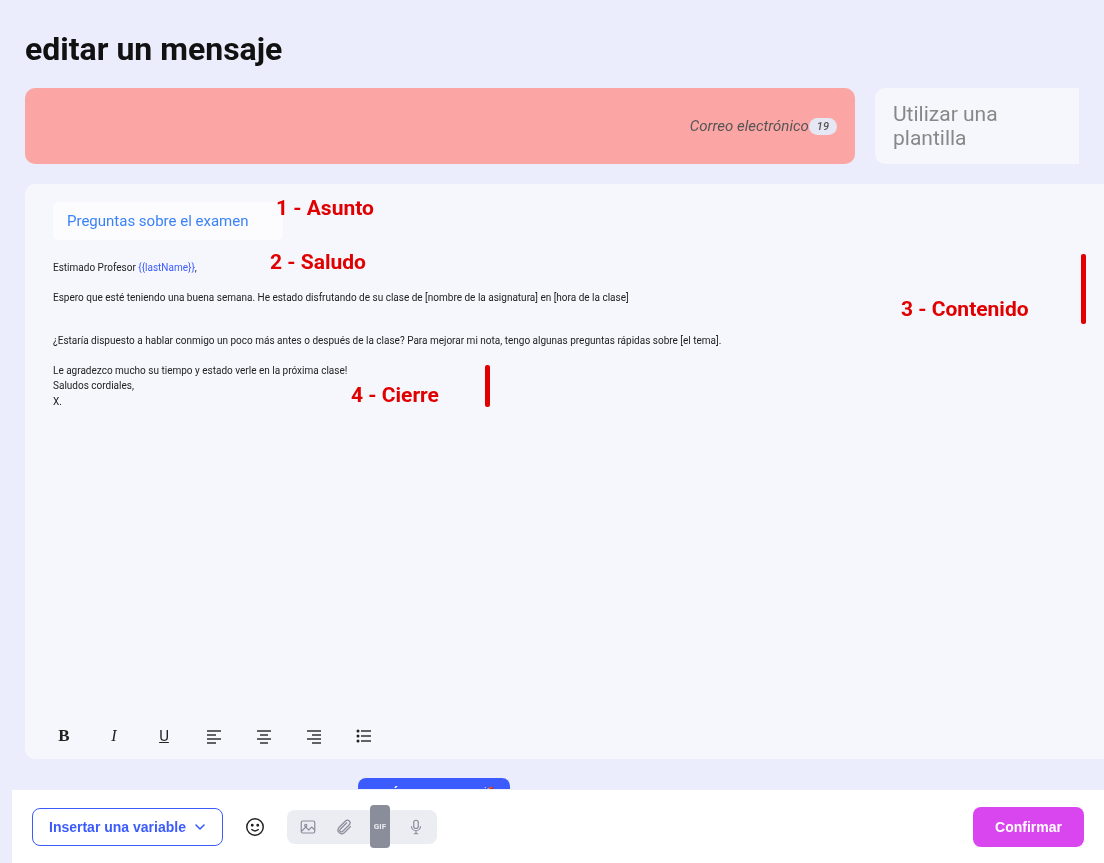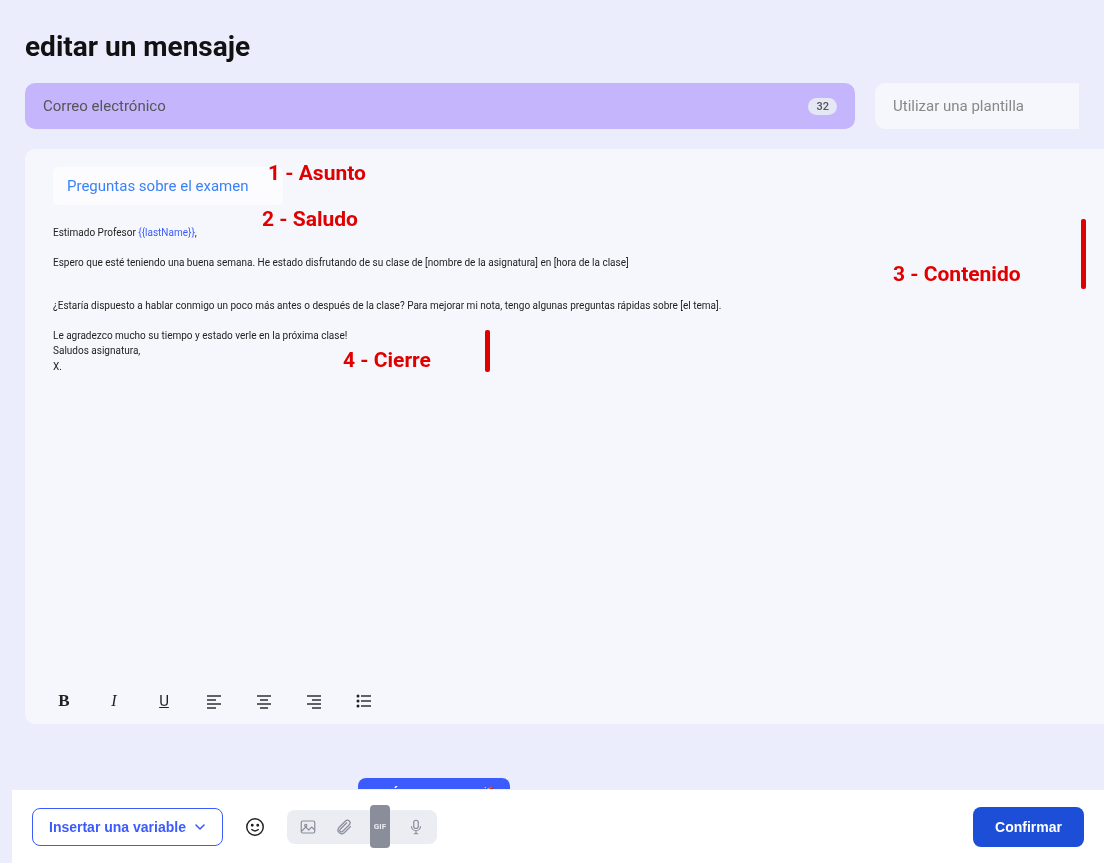--- a/index.html
+++ b/index.html
@@ -5,57 +5,58 @@
 * { box-sizing: border-box; margin: 0; padding: 0; }
 body {
   font-family: -apple-system, BlinkMacSystemFont, "Segoe UI", Roboto, Arial, sans-serif;
   background: #ebedfc;
   width: 1104px;
   height: 863px;
   overflow: hidden;
   position: relative;
 }
 .page-title {
-  font-size: 28px;
+  font-size: 32px;
   font-weight: 700;
   color: #111;
   padding: 30px 25px 20px 25px;
 }
 .top-row {
   display: flex;
   gap: 20px;
   padding: 0 25px 20px 0;
   margin-left: 25px;
 }
 .channel-box {
-  background: #c4b5fd;
+  background: #fca5a5;
   border-radius: 10px;
   padding: 14px 18px;
   display: flex;
   align-items: center;
-  justify-content: space-between;
+  justify-content: flex-end;
   width: 830px;
+  font-style: italic;
 }
 .channel-label {
   font-size: 15px;
   color: #555;
 }
 .count-badge {
   background: #e5e7f5;
   border-radius: 10px;
   font-size: 11px;
   color: #555;
   padding: 2px 8px;
   font-weight: 500;
 }
 .template-box {
   background: #f6f7fd;
   border-radius: 10px 0 0 10px;
   padding: 14px 18px;
-  font-size: 15px;
+  font-size: 21px;
   color: #888;
   flex: 1;
   min-width: 0;
 }
 .editor-container {
   background: #f6f7fd;
   margin: 0 0 0 25px;
   border-radius: 10px 0 0 10px;
   padding: 18px 0 10px 28px;
   height: 575px;
@@ -81,20 +82,21 @@
 .body-line .var-token {
   color: #3b5bfd;
 }
 .annotation {
   position: absolute;
   color: #e00000;
   font-weight: 700;
   font-size: 21px;
   pointer-events: none;
   white-space: nowrap;
+  margin-left: 8px;
 }
 .ann-bar {
   position: absolute;
   background: #e00000;
   border-radius: 2px;
   pointer-events: none;
 }
 .toolbar {
   position: absolute;
   bottom: 12px;
@@ -169,21 +171,21 @@
   font-weight: 700;
   font-size: 13px;
   padding: 8px 16px;
   border-radius: 8px;
   display: flex;
   align-items: center;
   gap: 6px;
 }
 .confirm-btn {
   margin-left: auto;
-  background: #1d4ed8;
+  background: #d946ef;
   color: #fff;
   border: none;
   border-radius: 8px;
   padding: 12px 22px;
   font-size: 14px;
   font-weight: 600;
   cursor: pointer;
 }
 .gif-chip {
   background: #8a8d9a;
@@ -195,46 +197,46 @@
 }
 </style>
 </head>
 <body>
 
 <div class="page-title">editar un mensaje</div>
 
 <div class="top-row">
   <div class="channel-box">
     <span class="channel-label">Correo electrónico</span>
-    <span class="count-badge">32</span>
+    <span class="count-badge">19</span>
   </div>
   <div class="template-box">Utilizar una plantilla</div>
 </div>
 
 <div class="editor-container">
   <div class="subject-box">Preguntas sobre el examen</div>
 
   <div class="body-area">
     <div class="body-line">
       <span>Estimado Profesor </span><span class="var-token">{{lastName}}</span><span>,</span>
     </div>
     <div class="gap"></div>
     <div class="body-line">Espero que esté teniendo una buena semana. He estado disfrutando de su clase de [nombre de la asignatura] en [hora de la clase]</div>
     <div class="gap"></div>
       <div class="gap"></div>
     <div class="body-line">¿Estaría dispuesto a hablar conmigo un poco más antes o después de la clase? Para mejorar mi nota, tengo algunas preguntas rápidas sobre [el tema].</div>
     <div class="gap"></div>
     <div class="body-line">Le agradezco mucho su tiempo y estado verle en la próxima clase!</div>
-    <div class="body-line">Saludos asignatura,</div>
+    <div class="body-line">Saludos cordiales,</div>
     <div class="body-line">X.</div>
   </div>
 
   
   <span class="annotation" style="left:243px; top:12px;">1 - Asunto</span>
-  <span class="annotation" style="left:237px; top:58px;">2 - Saludo</span>
+  <span class="annotation" style="left:237px; top:66px;">2 - Saludo</span>
   <span class="annotation" style="left:868px; top:113px;">3 - Contenido</span>
   <span class="ann-bar" style="left:1056px; top:70px; width:5px; height:70px;"></span>
   <span class="annotation" style="left:318px; top:199px;">4 - Cierre</span>
   <span class="ann-bar" style="left:460px; top:181px; width:5px; height:42px;"></span>
 
   
   <div class="toolbar">
     <div class="tb-btn tb-bold">B</div>
     <div class="tb-btn tb-italic">I</div>
     <div class="tb-btn tb-under">U</div>

